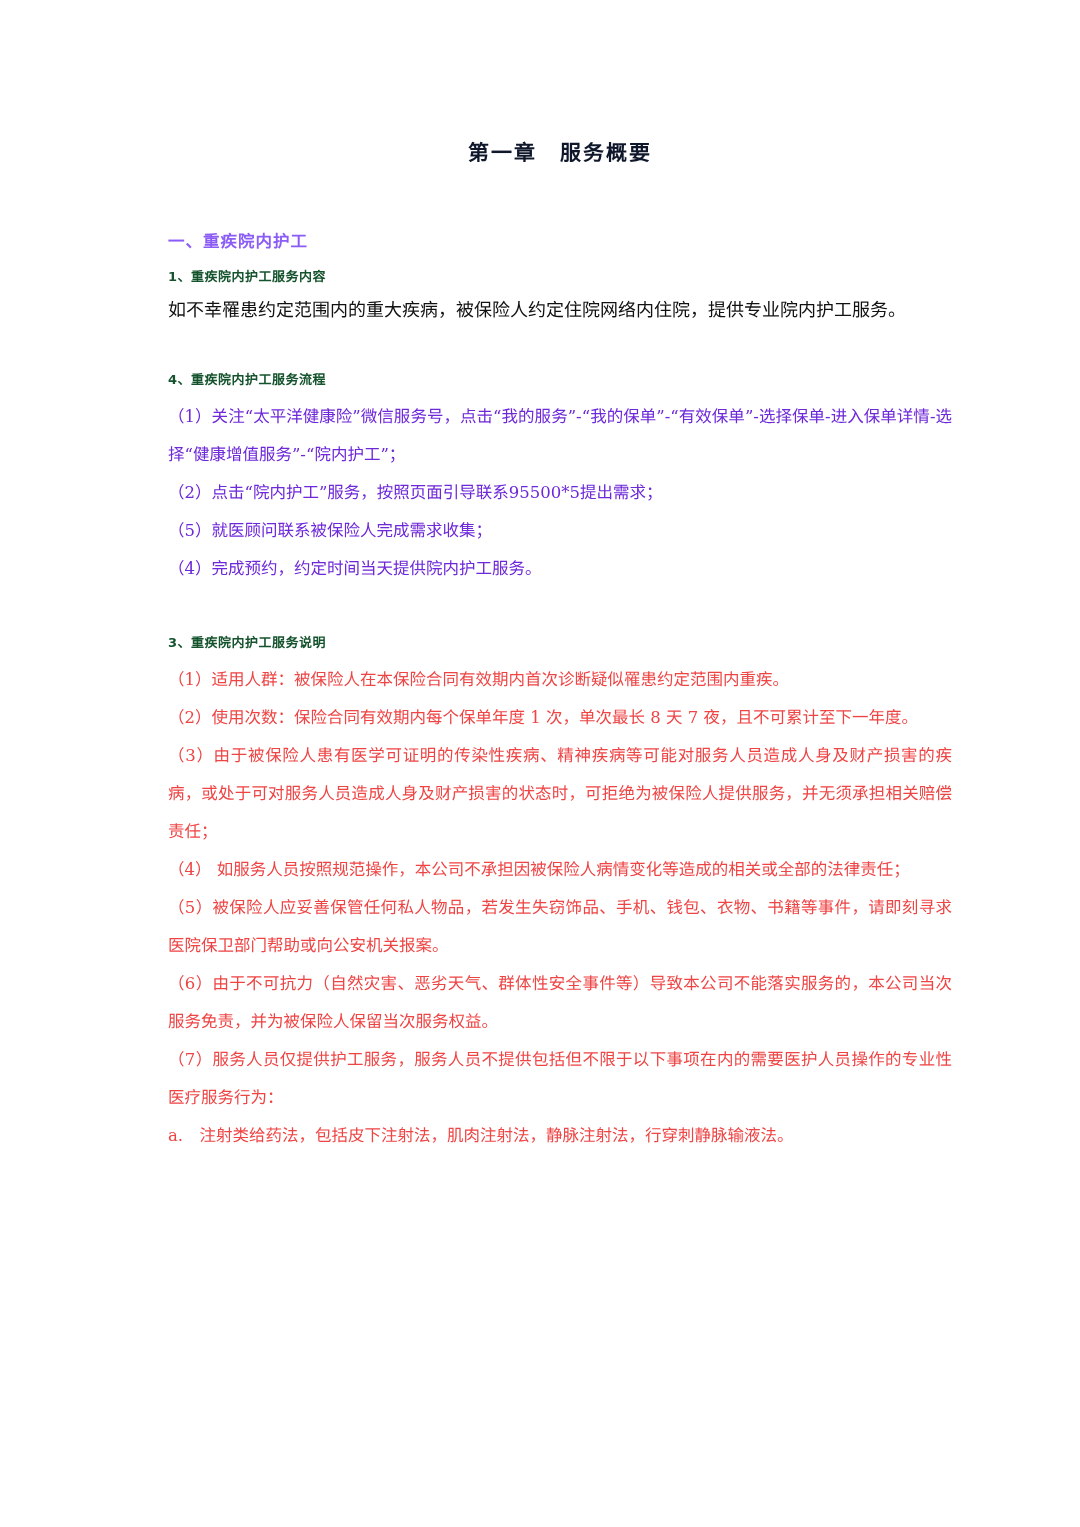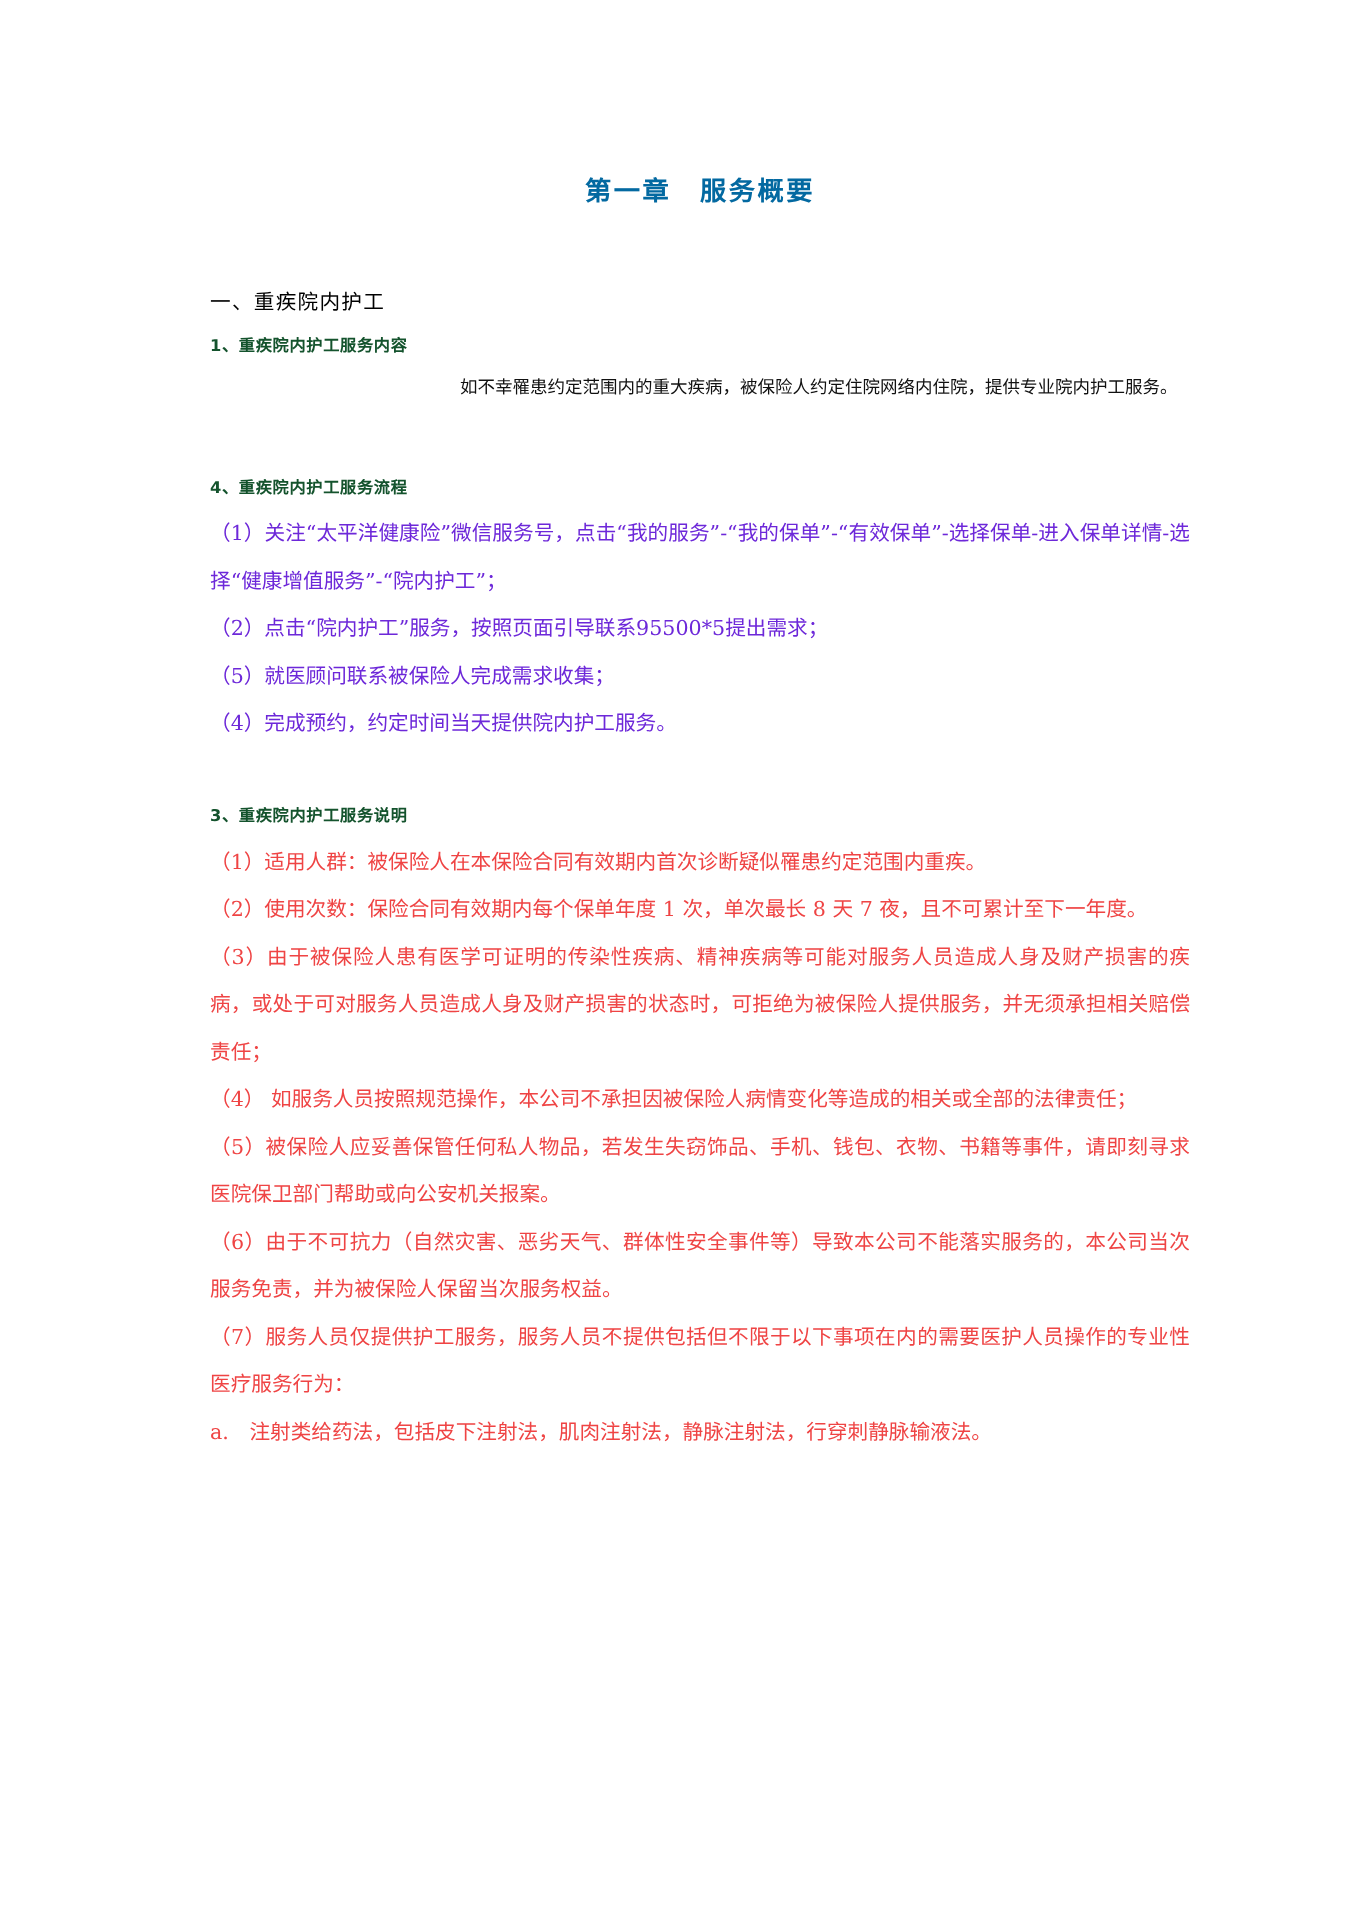--- a/index.html
+++ b/index.html
@@ -23,48 +23,47 @@
     overflow: hidden;
   }
   .doc-title {
     text-align: center;
     font-family: "DejaVu Sans", "Liberation Sans", sans-serif;
     font-weight: bold;
     font-size: 21px;
     letter-spacing: 2px;
     margin: 0 0 0 0;
     padding-top: 18px;
-    color: #0369a1;
+    color: #0f172a;
   }
   .spacer-lg { height: 62px; }
 
   .h2 {
     font-family: "DejaVu Sans", "Liberation Sans", sans-serif;
-    font-weight: normal;
+    font-weight: bold;
     font-size: 16.5px;
-    color: #000000;
+    color: #8b5cf6;
     letter-spacing: 1px;
     margin: 0 0 14px 0;
   }
   .h3 {
     font-family: "DejaVu Sans", "Liberation Sans", sans-serif;
     font-weight: bold;
     font-size: 13px;
     color: #14532d;
     letter-spacing: 0.5px;
     margin: 0 0 10px 0;
   }
   .para-tight {
     font-family: "DejaVu Sans", "Liberation Sans", sans-serif;
-    font-size: 14px;
+    font-size: 18px;
     line-height: 30px;
     color: #111;
-    margin: 10px;
+    margin: 0;
     letter-spacing: 0px;
-    text-align: right;
   }
   .list-item {
     font-family: "DejaVu Serif", "Liberation Serif", serif;
     font-size: 16.5px;
     line-height: 38px;
     color: #6d28d9;
     margin: 0;
     text-align: justify;
   }
   .indent-item {

